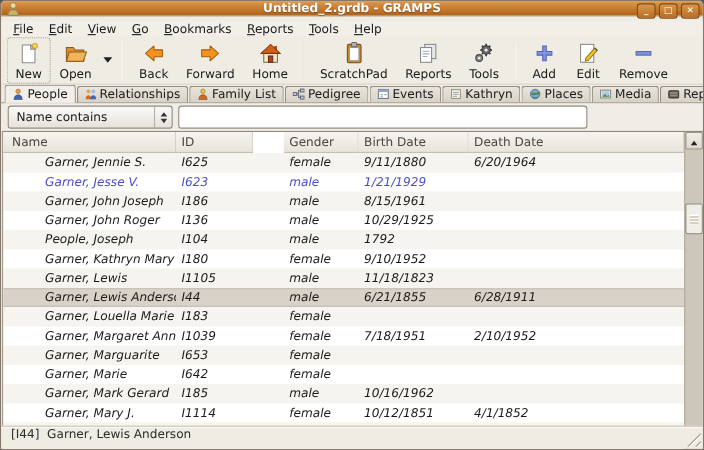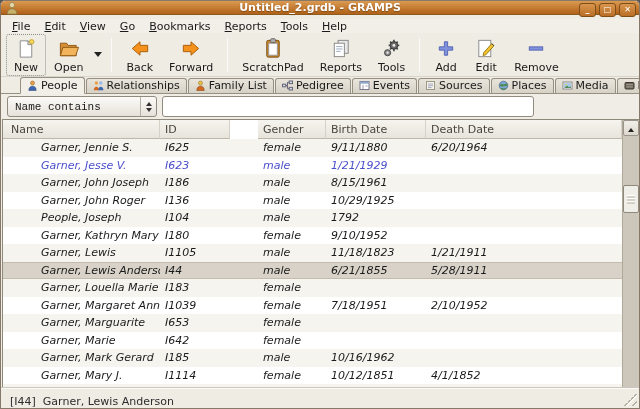--- a/index.html
+++ b/index.html
@@ -50,21 +50,21 @@
   .tb-btn.focused { border-color: #8f8f8f; }
   .tb-icon { width: 24px; height: 23px; display: block; }
   .tb-icon svg { width: 100%; height: 100%; }
   .tb-label { margin-top: 1px; white-space: nowrap; }
   .tb-droparrow { width: 14px; align-self: stretch; display: flex; align-items: center; justify-content: center; }
   .arrow-down { width: 0; height: 0; border: 4px solid transparent; border-top: 5px solid #222; margin-top: 4px; }
   .tb-sep { width: 1px; height: 34px; background: #CFCABF; border-right: 1px solid #FBFAF7; margin: 0 6px; }
   
   .tabbar {
     position: absolute; top: 76px; left: 0; right: 0; height: 17px;
-    display: flex; align-items: flex-end; padding-left: 19px;
+    display: flex; align-items: flex-end; padding-left: 3px;
     border-bottom: 1px solid #968F82;
   }
   .tab {
     display: flex; align-items: center; gap: 3px; height: 15px;
     padding: 0 6px 1px; margin-right: 1px;
     background: linear-gradient(180deg, #E9E5DC, #D7D2C6);
     border: 1px solid #968F82; border-bottom: none; border-radius: 3px 3px 0 0;
     white-space: nowrap;
   }
   .tab.active {
@@ -72,21 +72,21 @@
     border-bottom: 1px solid #F2EFE9;
   }
   .tab-icon { width: 11px; height: 11px; display: block; }
   .tab-icon svg { width: 100%; height: 100%; }
   
   .filterbar { position: absolute; top: 93px; left: 0; right: 0; height: 25px; background: #F0EDE6; }
   .combo {
     position: absolute; left: 6px; top: 2px; width: 150px; height: 21px;
     background: linear-gradient(180deg, #FBFAF8, #E6E2DA);
     border: 1px solid #918B7F; border-radius: 3px;
-    display: flex; align-items: center; font-family: Liberation Mono, monospace;
+    display: flex; align-items: center;
   }
   .combo-text { flex: 1; padding-left: 7px; }
   .combo-spin {
     width: 16px; align-self: stretch; border-left: 1px solid #B5B0A5;
     display: flex; flex-direction: column; align-items: center; justify-content: center; gap: 2px;
   }
   .spin-up { width: 0; height: 0; border: 3px solid transparent; border-bottom: 4px solid #333; }
   .spin-dn { width: 0; height: 0; border: 3px solid transparent; border-top: 4px solid #333; }
   .search-input {
     position: absolute; left: 161px; top: 2px; width: 372px; height: 21px;
@@ -143,21 +143,21 @@
   }
   .sb-thumb::after {
     content: ""; position: absolute; left: 3px; right: 3px; top: 9px; height: 9px;
     background: repeating-linear-gradient(180deg, #FFFFFF 0 1px, #D5D0C6 1px 3px);
   }
   
   .statusbar {
     position: absolute; bottom: 0; left: 0; right: 0; height: 21px;
     background: #EFECE4; border-top: 1px solid #CBC6BB;
     box-shadow: inset 0 1px 0 #FBFAF7;
-    display: flex; align-items: flex-end;
+    display: flex; align-items: flex-start;
   }
   .status-text { padding-left: 9px; color: #2c2c2c; white-space: pre; }
   .resize-grip {
     position: absolute; right: 2px; bottom: 2px; width: 13px; height: 13px;
     background:
       linear-gradient(135deg, transparent 0 50%, #B5AFA2 50% 57%, #FBFAF7 57% 64%, transparent 64% 78%, #B5AFA2 78% 85%, #FBFAF7 85% 92%, transparent 92%);
   }
   u { text-decoration: underline; }
 </style>
 </head>
@@ -216,20 +216,29 @@
             <path d="M12 5 L4 12 L12 19 L12 15.3 H20 V8.7 H12 Z" fill="#F5921E" stroke="#A85E0A" stroke-linejoin="round"></path>
           </svg></span>
         <span class="tb-label">Back</span>
       </div>
       <div class="tb-btn">
         <span class="tb-icon"><svg viewBox="0 0 24 24">
             <path d="M12 5 L20 12 L12 19 L12 15.3 H4 V8.7 H12 Z" fill="#F5921E" stroke="#A85E0A" stroke-linejoin="round"></path>
           </svg></span>
         <span class="tb-label">Forward</span>
       </div>
+      <div class="tb-btn">
+        <span class="tb-icon"><svg viewBox="0 0 24 24">
+            <rect x="5.5" y="11" width="13" height="9.5" fill="#F2E8CE" stroke="#8A6A3A"></rect>
+            <rect x="15.5" y="5" width="2.5" height="4.5" fill="#B04020"></rect>
+            <polygon points="3,12 12,3.5 21,12" fill="#D2601A" stroke="#8a3a0a"></polygon>
+            <rect x="10" y="14.5" width="4" height="6" fill="#B04020" stroke="#6a2a10"></rect>
+          </svg></span>
+        <span class="tb-label">Home</span>
+      </div>
       <div class="tb-sep"></div>
       <div class="tb-btn">
         <span class="tb-icon"><svg viewBox="0 0 24 24">
             <rect x="5.5" y="3.5" width="13" height="17.5" rx="1.5" fill="#C8872E" stroke="#7A4E12"></rect>
             <rect x="7.5" y="6.5" width="9" height="12.5" fill="#fff" stroke="#999"></rect>
             <rect x="9.5" y="1.8" width="5" height="4" rx="1" fill="#B0B0B0" stroke="#666"></rect>
           </svg></span>
         <span class="tb-label">ScratchPad</span>
       </div>
       <div class="tb-btn">
@@ -314,21 +323,21 @@
             <rect x="1" y="1.5" width="9" height="2.2" fill="#8FA8C8"></rect>
             <path d="M3 6h2M6.5 6h2M3 8h2" stroke="#99a"></path>
           </svg></span>
         <span>Events</span>
       </div>
       <div class="tab">
         <span class="tab-icon"><svg viewBox="0 0 11 11">
             <rect x="1.5" y="1.5" width="8" height="8" fill="#F7F3E8" stroke="#998"></rect>
             <path d="M3 4h5M3 5.8h5M3 7.6h3.5" stroke="#8A92B8" stroke-width=".8"></path>
           </svg></span>
-        <span>Sources</span>
+        <span>Kathryn</span>
       </div>
       <div class="tab">
         <span class="tab-icon"><svg viewBox="0 0 11 11">
             <circle cx="5.5" cy="5.5" r="4.3" fill="#7FA8D8" stroke="#33557F" stroke-width=".6"></circle>
             <path d="M2.2 4.4c1.5-.9 2.8.5 4.2.1 1-.3 1.6-1.4 2.6-1.1.4.6.6 1.3.6 2-1.2.8-2.8.4-4 .9-1 .5-2.4.4-3.6-.3z" fill="#4E8A4E"></path>
             <path d="M3 7.8c1.8.9 4.3.6 5.6-.6-.6 1.4-2 2.3-3.6 2.3-.8 0-1.5-.2-2-.6z" fill="#4E8A4E"></path>
           </svg></span>
         <span>Places</span>
       </div>
       <div class="tab">
@@ -430,28 +439,27 @@
             <div class="cell c1">I180</div>
             <div class="cell c2">female</div>
             <div class="cell c3">9/10/1952</div>
             <div class="cell c4"></div>
           </div>
           <div class="trow even">
             <div class="cell c0">Garner, Lewis</div>
             <div class="cell c1">I1105</div>
             <div class="cell c2">male</div>
             <div class="cell c3">11/18/1823</div>
-            <div class="cell c4">1/21/1911</div>
           </div>
           <div class="trow odd selected">
             <div class="cell c0">Garner, Lewis Anderson</div>
             <div class="cell c1">I44</div>
             <div class="cell c2">male</div>
             <div class="cell c3">6/21/1855</div>
-            <div class="cell c4">5/28/1911</div>
+            <div class="cell c4">6/28/1911</div>
           </div>
           <div class="trow even">
             <div class="cell c0">Garner, Louella Marie</div>
             <div class="cell c1">I183</div>
             <div class="cell c2">female</div>
             <div class="cell c3"></div>
             <div class="cell c4"></div>
           </div>
           <div class="trow odd">
             <div class="cell c0">Garner, Margaret Ann</div>

